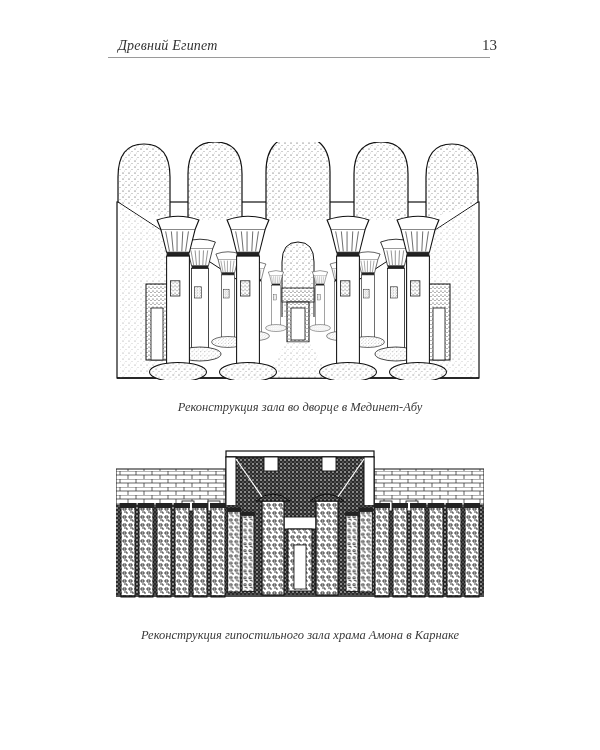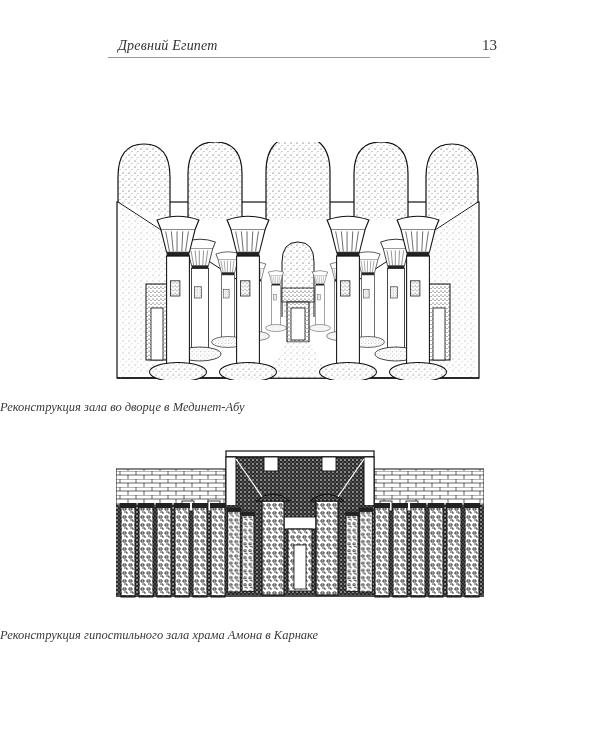--- a/index.html
+++ b/index.html
@@ -5,21 +5,21 @@
   html, body { margin: 0; padding: 0; background: #ffffff; }
   body { width: 600px; height: 750px; position: relative; overflow: hidden; font-family: "DejaVu Serif", "Liberation Serif", serif; color: #2a2a2a; }
   .running-head { position: absolute; left: 118px; top: 36px; width: 381px; height: 20px; }
   .running-title { position: absolute; left: 0; top: 2px; font-family: "Liberation Serif", serif; font-style: italic; font-size: 14px; color: #333; letter-spacing: 0.2px; }
   .page-number { position: absolute; right: 2px; top: 1px; font-family: "Liberation Serif", serif; font-size: 15px; color: #333; }
   .head-rule { position: absolute; left: 108px; top: 57px; width: 382px; height: 1px; background: #9a9a9a; }
   .figure { position: absolute; }
   .fig1 { left: 116px; top: 142px; width: 364px; height: 238px; }
   .fig2 { left: 116px; top: 447px; width: 368px; height: 152px; }
   .figure svg { display: block; width: 100%; height: 100%; }
-  .caption { position: absolute; left: 0; width: 600px; text-align: left; font-family: "Liberation Serif", serif; font-style: italic; font-size: 12.5px; color: #3a3a3a; }
+  .caption { position: absolute; left: 0; width: 600px; text-align: center; font-family: "Liberation Serif", serif; font-style: italic; font-size: 12.5px; color: #3a3a3a; }
   .cap1 { top: 400px; }
   .cap2 { top: 628px; }
 </style>
 </head>
 <body>
 
 <div class="running-head">
   <span class="running-title">Древний Египет</span>
   <span class="page-number">13</span>
 </div>

